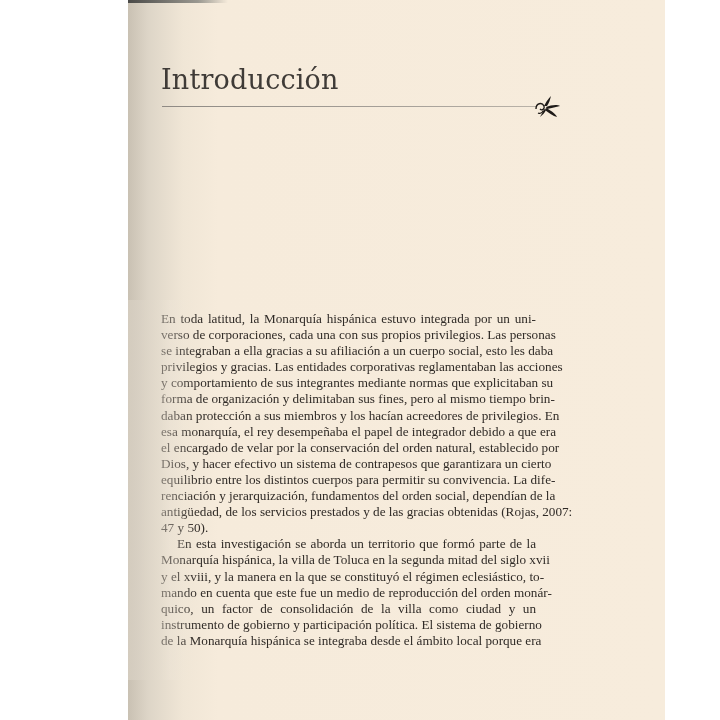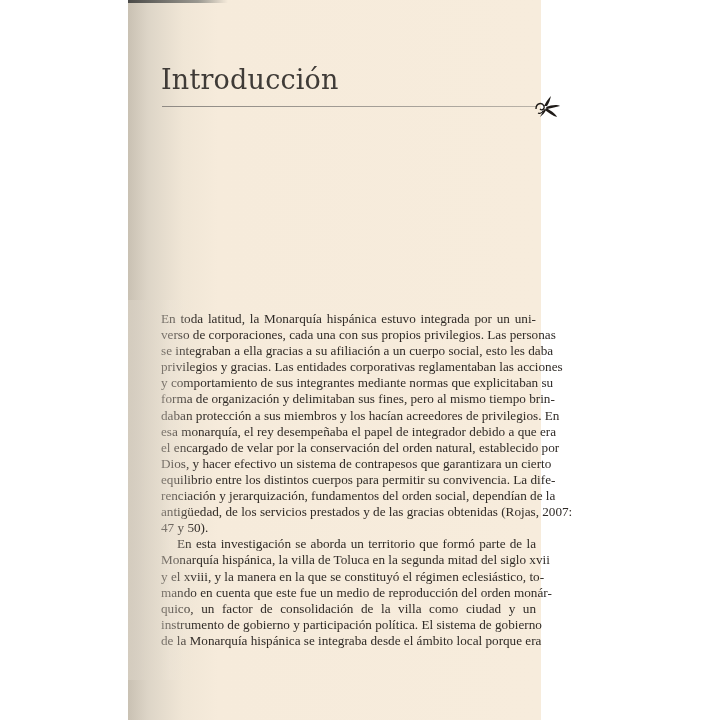--- a/index.html
+++ b/index.html
@@ -1,18 +1,18 @@
 <!DOCTYPE html>
 <html><head>
 <meta charset="utf-8">
 <style>
   html, body { margin:0; padding:0; }
   body { width:720px; height:720px; background:#ffffff; position:relative; overflow:hidden; }
   .page {
-    position:absolute; left:128px; top:0; width:413px; height:720px;
+    position:absolute; left:128px; top:0; width:537px; height:720px;
     background:linear-gradient(to right, #c9c1b3 0px, #ddd5c7 20px, #f0e6d6 55px, #f6ebdb 90px, #f7ecdc 100%);
   }
   .topshade { position:absolute; left:0; top:0; width:100px; height:3px; background:linear-gradient(to right,#4a4a48,#9a9890 70%,transparent); }
   .title {
     position:absolute; left:33px; top:64px;
     font-family:"DejaVu Serif", serif; font-size:27px; color:#3f3b37; letter-spacing:0.2px;
     font-weight:normal; margin:0;
   }
   .rule {
     position:absolute; left:34px; top:106px; width:375px; height:1px;

